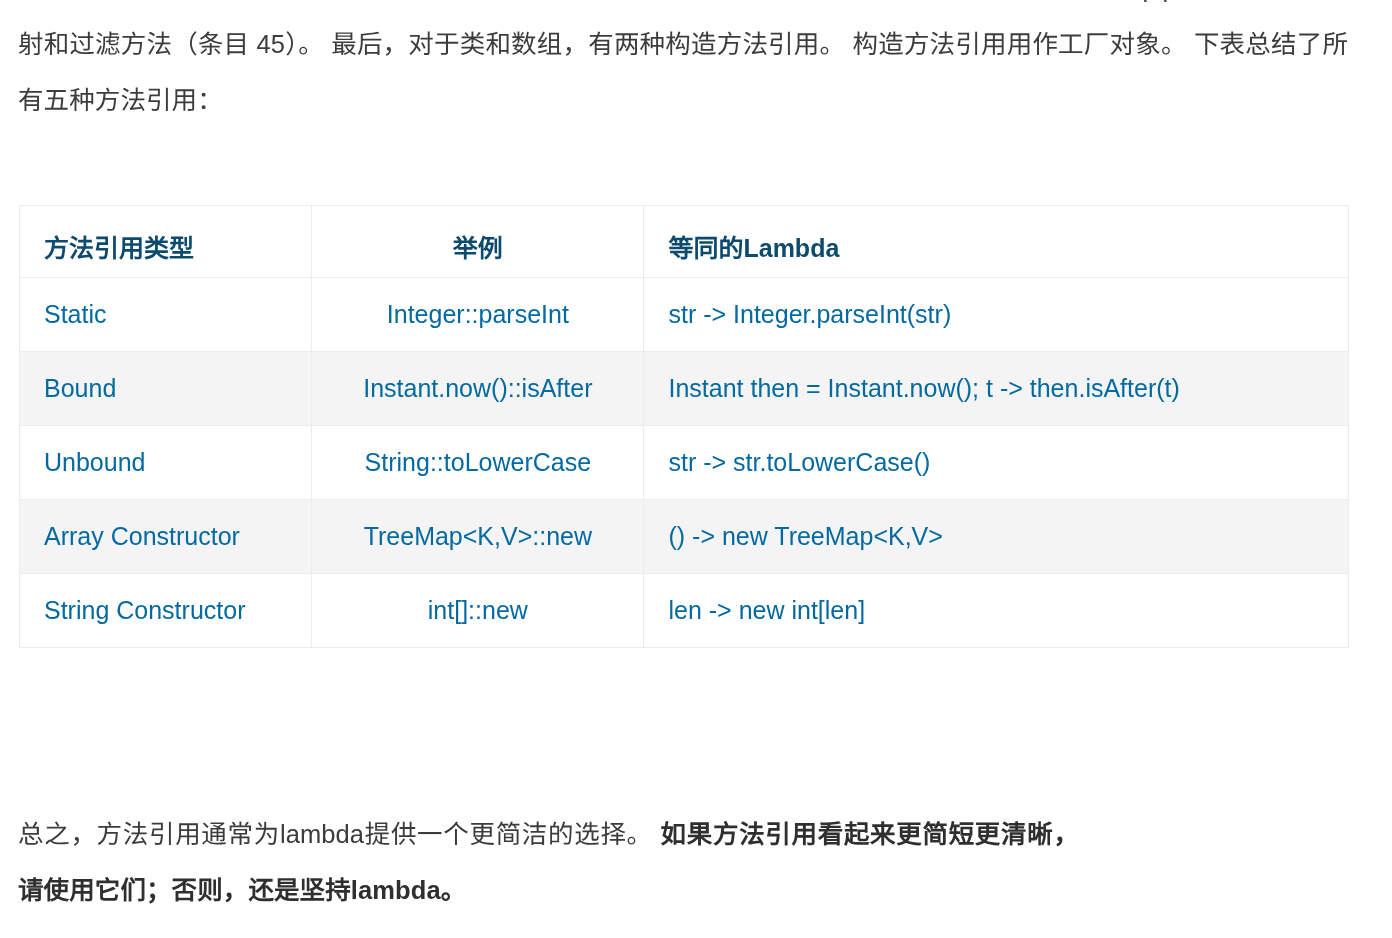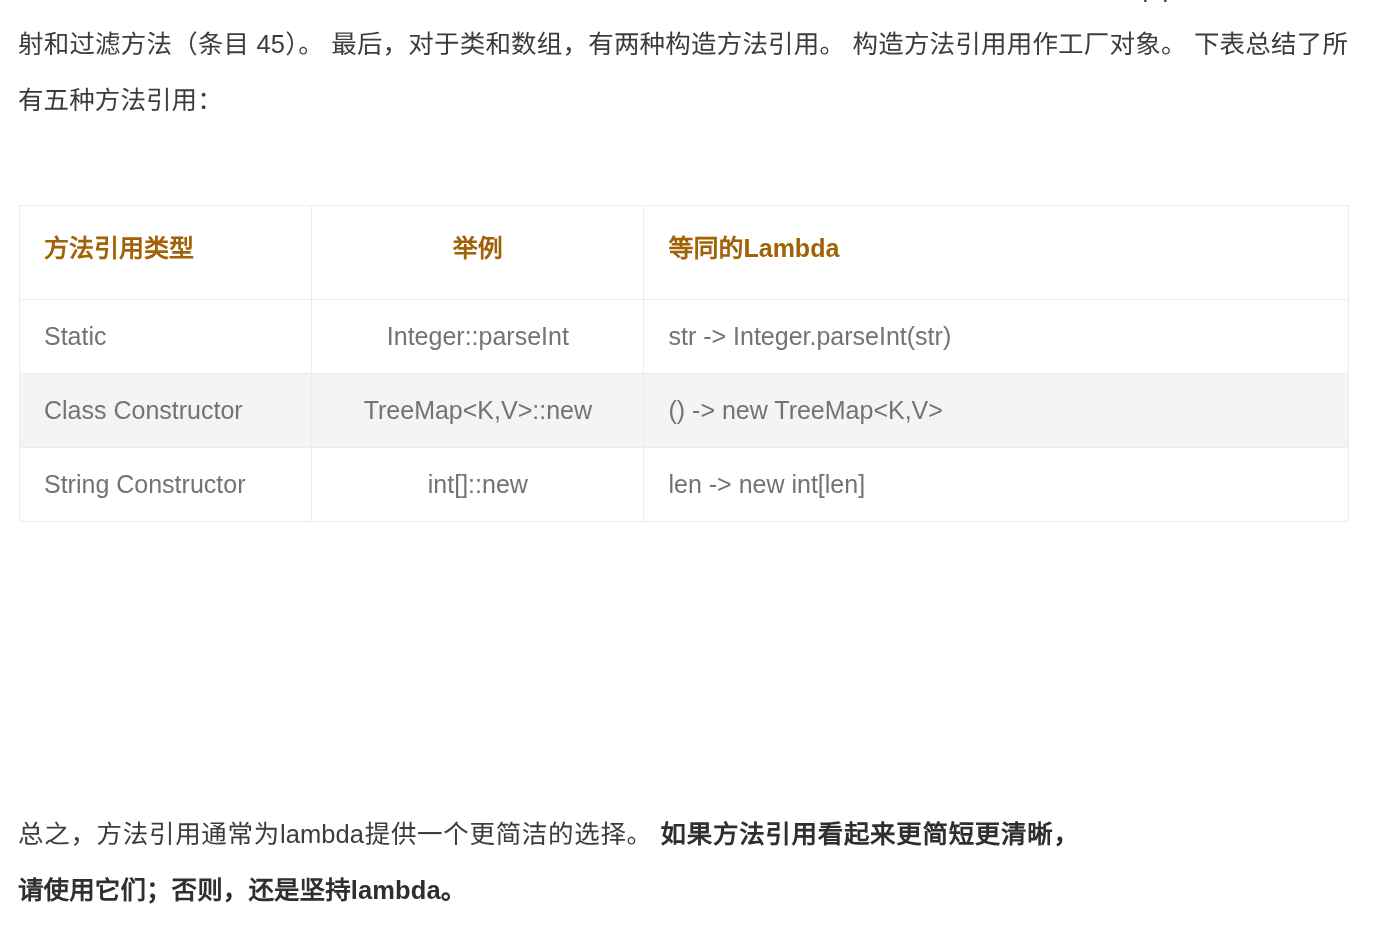--- a/index.html
+++ b/index.html
@@ -76,32 +76,32 @@
   table.ref-table col.c1 { width: 292px; }
   table.ref-table col.c2 { width: 332px; }
   table.ref-table col.c3 { width: 704px; }
 
   table.ref-table th,
   table.ref-table td {
     border: 1px solid #ececee;
     padding: 16px 24px;
     font-size: 25px;
     line-height: 41px;
-    color: #737373;
+    color: #0369a1;
     vertical-align: middle;
     word-break: break-all;
     overflow-wrap: break-word;
   }
 
   table.ref-table thead th {
     font-weight: 700;
-    color: #a16207;
+    color: #0c4a6e;
     font-size: 25px;
     padding-top: 22px;
-    padding-bottom: 30px;
+    padding-bottom: 8px;
     background: #ffffff;
   }
 
   th.col-type, td.col-type   { text-align: left; }
   th.col-example, td.col-example { text-align: center; }
   th.col-lambda, td.col-lambda   { text-align: left; }
 
   table.ref-table tbody tr.stripe > td {
     background: #f4f4f5;
   }
@@ -130,21 +130,31 @@
           <th class="col-lambda">等同的Lambda</th>
         </tr>
       </thead>
       <tbody>
         <tr class="plain">
           <td class="col-type">Static</td>
           <td class="col-example">Integer::parseInt</td>
           <td class="col-lambda">str -&gt; Integer.parseInt(str)</td>
         </tr>
         <tr class="stripe">
-          <td class="col-type">Class Constructor</td>
+          <td class="col-type">Bound</td>
+          <td class="col-example">Instant.now()::isAfter</td>
+          <td class="col-lambda">Instant then = Instant.now(); t -&gt; then.isAfter(t)</td>
+        </tr>
+        <tr class="plain">
+          <td class="col-type">Unbound</td>
+          <td class="col-example">String::toLowerCase</td>
+          <td class="col-lambda">str -&gt; str.toLowerCase()</td>
+        </tr>
+        <tr class="stripe">
+          <td class="col-type">Array Constructor</td>
           <td class="col-example">TreeMap&lt;K,V&gt;::new</td>
           <td class="col-lambda">() -&gt; new TreeMap&lt;K,V&gt;</td>
         </tr>
         <tr class="plain">
           <td class="col-type">String Constructor</td>
           <td class="col-example">int[]::new</td>
           <td class="col-lambda">len -&gt; new int[len]</td>
         </tr>
       </tbody>
     </table>

